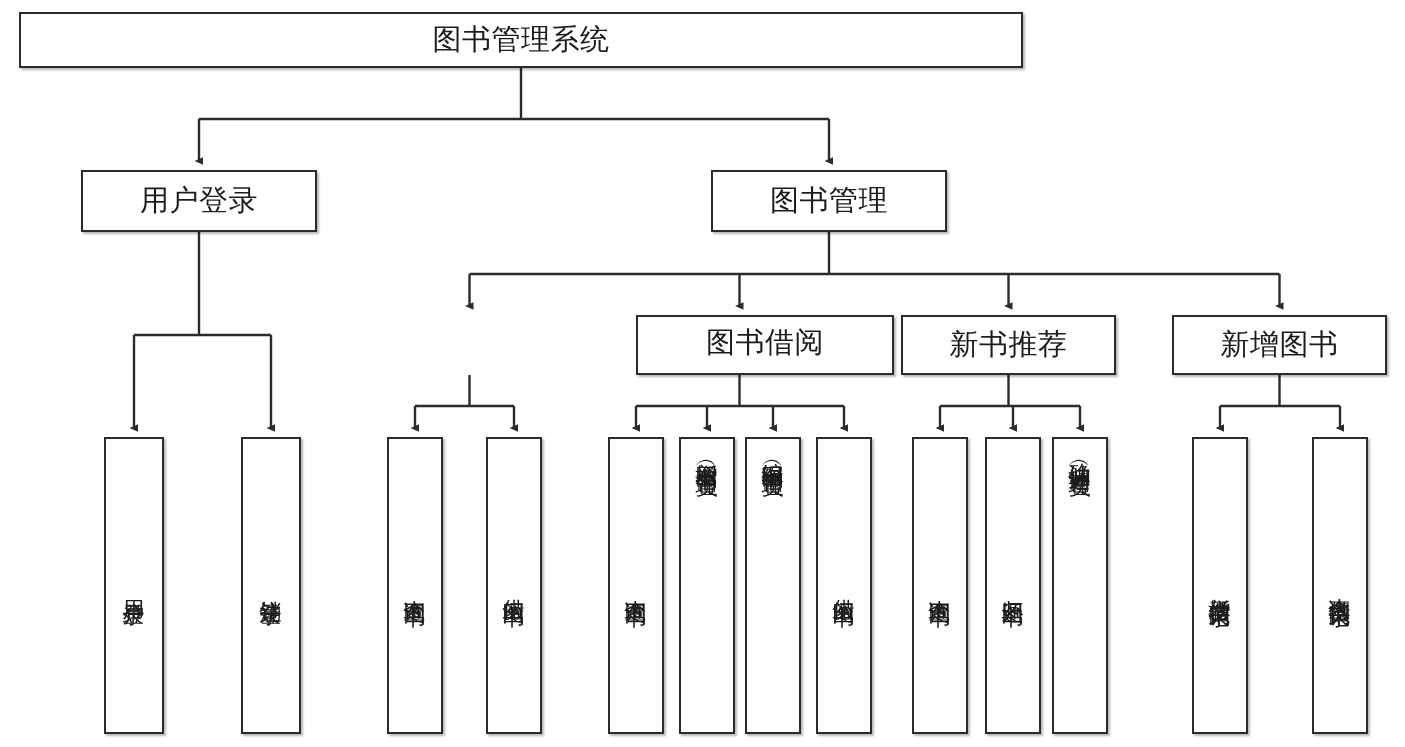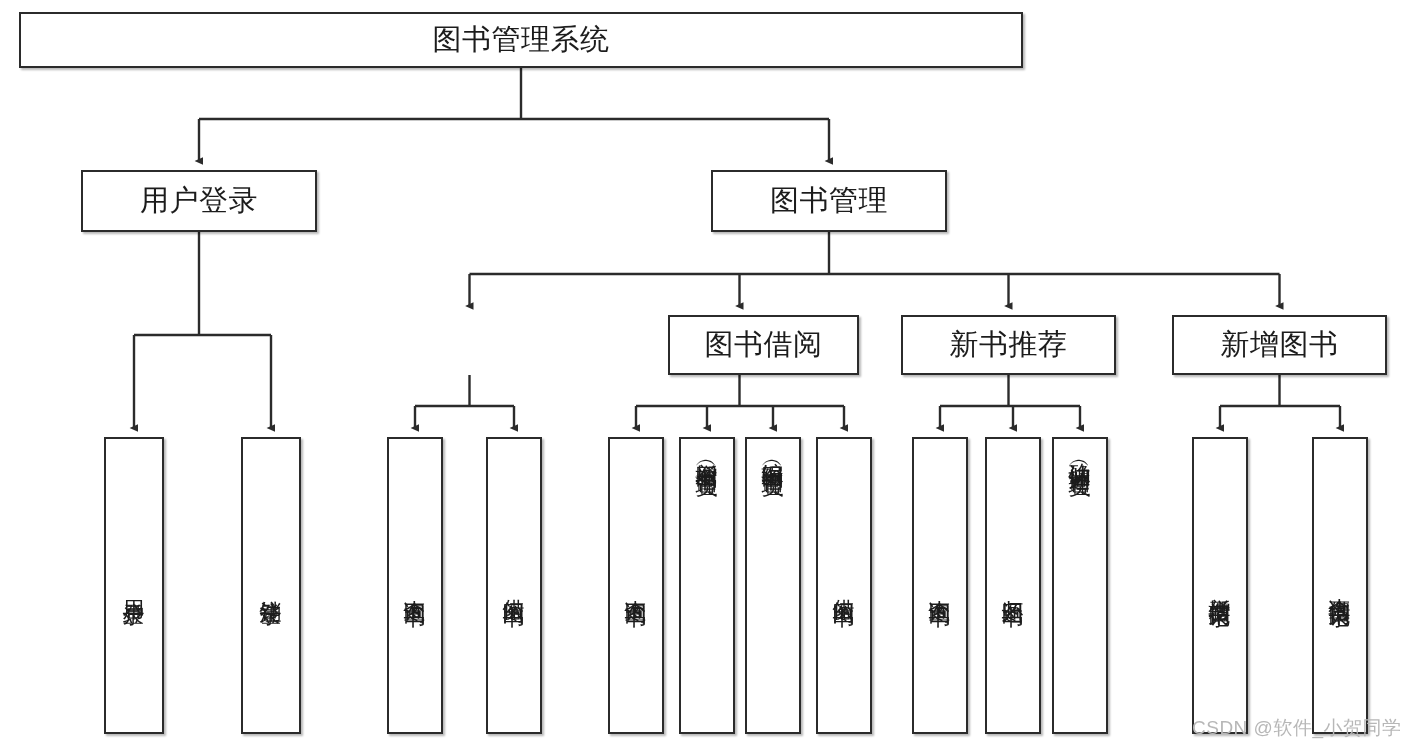--- a/index.html
+++ b/index.html
@@ -126,21 +126,21 @@
     <span class="label">图书管理系统</span>
   </div>
 
   <div class="node horiz" style="left: 81px; top: 170px; width: 236px; height: 62px;">
     <span class="label">用户登录</span>
   </div>
   <div class="node horiz" style="left: 711px; top: 170px; width: 236px; height: 62px;">
     <span class="label">图书管理</span>
   </div>
 
-  <div class="node horiz" style="left: 668px; top: 315px; width: 191px; height: 60px;">
+  <div class="node horiz" style="left: 636px; top: 315px; width: 258px; height: 60px; font-family: Liberation Mono, monospace;">
     <span class="label">图书借阅</span>
   </div>
   <div class="node horiz" style="left: 901px; top: 315px; width: 215px; height: 60px;">
     <span class="label">新书推荐</span>
   </div>
   <div class="node horiz" style="left: 1172px; top: 315px; width: 215px; height: 60px;">
     <span class="label">新增图书</span>
   </div>
 
   <div class="node vert" style="left: 104px; top: 437px; width: 60px; height: 297px;">
@@ -180,14 +180,13 @@
     <span class="label">确认归还（管理员）</span>
   </div>
 
   <div class="node vert" style="left: 1192px; top: 437px; width: 56px; height: 297px;">
     <span class="label">新增借阅记录</span>
   </div>
   <div class="node vert" style="left: 1312px; top: 437px; width: 56px; height: 297px;">
     <span class="label">查询借阅记录</span>
   </div>
 
-  <div class="watermark" style="left:1192px; top:715px;">CSDN @软件_小贺同学</div>
 </div>
 
 </body></html>

